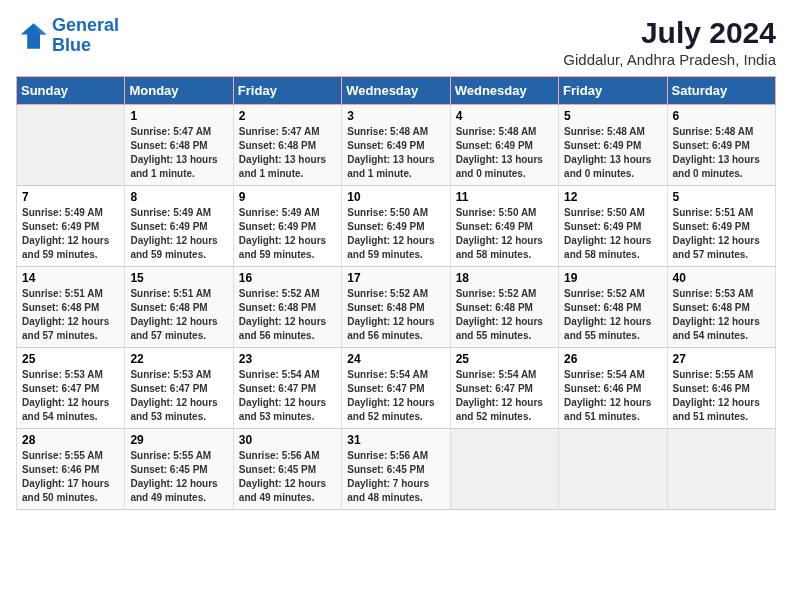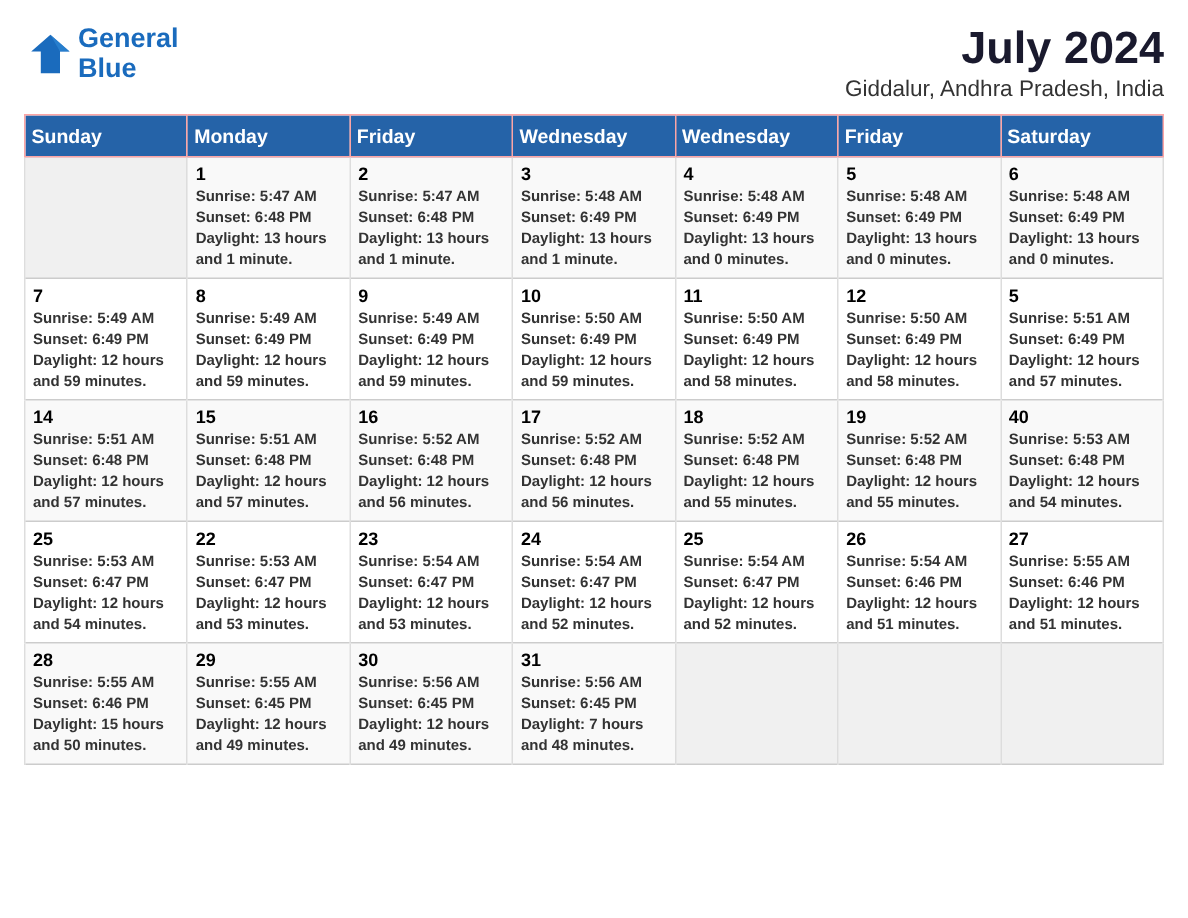--- a/index.html
+++ b/index.html
@@ -351,21 +351,21 @@
             <div>Daylight: 12 hours and 51 minutes.</div>
           </div>
         </td>
       </tr>
       <tr>
         <td>
           <div class="day-num">28</div>
           <div class="day-info">
             <div>Sunrise: 5:55 AM</div>
             <div>Sunset: 6:46 PM</div>
-            <div>Daylight: 15 hours and 50 minutes.</div>
+            <div>Daylight: 17 hours and 50 minutes.</div>
           </div>
         </td>
         <td>
           <div class="day-num">29</div>
           <div class="day-info">
             <div>Sunrise: 5:55 AM</div>
             <div>Sunset: 6:45 PM</div>
             <div>Daylight: 12 hours and 49 minutes.</div>
           </div>
         </td>

